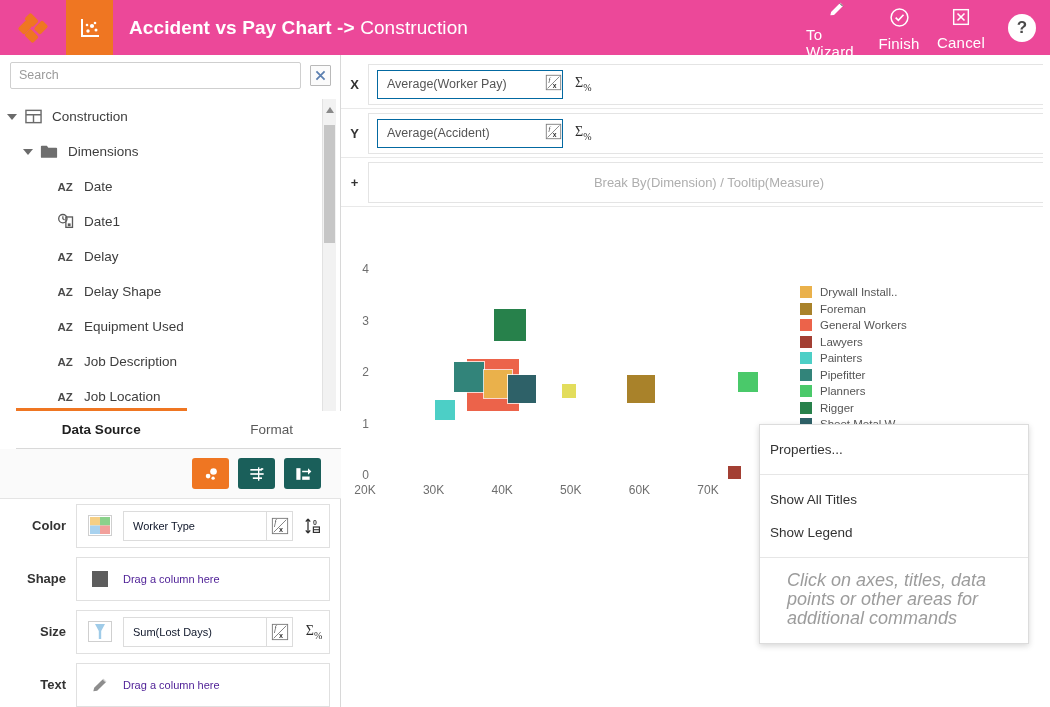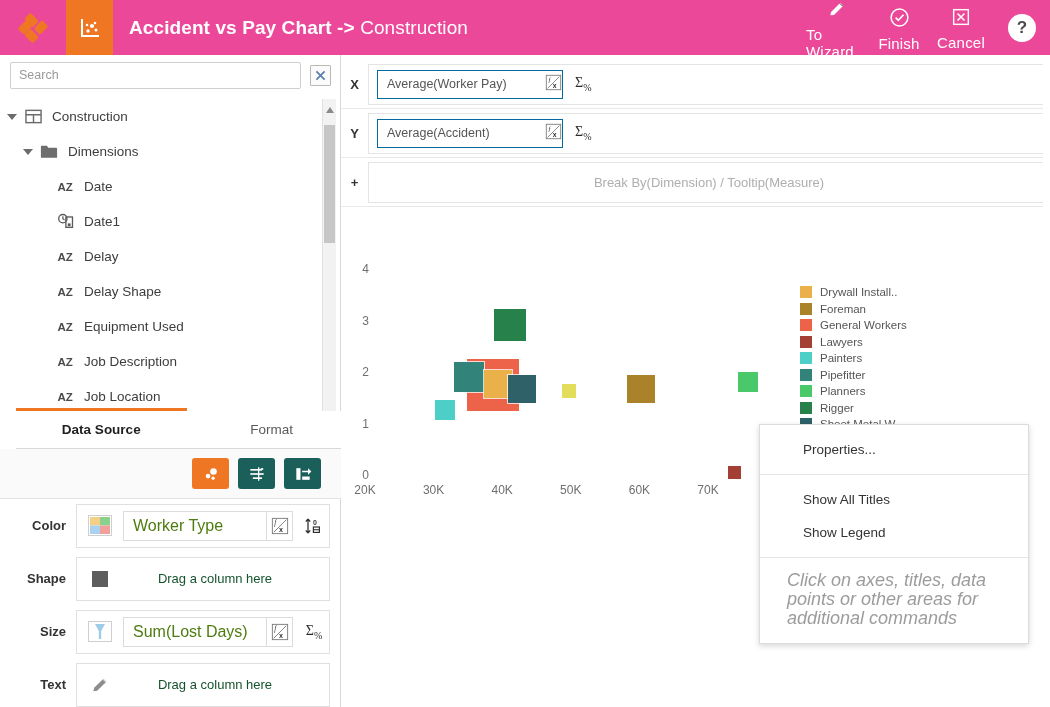--- a/index.html
+++ b/index.html
@@ -137,31 +137,31 @@
     align-items: center; margin-right: 11px; background: #fff;
   }
   .shelf-swatch {
     width: 28px; height: 24px; margin: 0 9px; display: flex;
     align-items: center; justify-content: center; flex: 0 0 auto;
   }
   .pill {
     flex: 1; height: 30px; border: 1px solid #dcdcdc; display: flex; align-items: center;
     background: #fff; margin-right: 6px; cursor: pointer;
   }
-  .pill .ptext { flex: 1; padding-left: 9px; font-size: 16px; color: #4d7c0f; }
+  .pill .ptext { flex: 1; padding-left: 9px; font-size: 11px; color: #0f172a; }
   .pill .fx {
     width: 26px; height: 28px; border-left: 1px solid #dcdcdc;
     display: flex; align-items: center; justify-content: center;
   }
   .shelf-endicon {
     width: 30px; display: flex; align-items: center; justify-content: center;
     font-size: 13px; color: #333; flex: 0 0 auto; cursor: pointer;
   }
   .drag-hint {
-    flex: 1; text-align: center; font-size: 13px; color: #14532d; padding-right: 22px;
+    flex: 1; font-size: 11px; color: #4c1d95; padding-right: 22px;
   }
 
   
   #chart-area {
     position: absolute; left: 341px; top: 55px; width: 709px; height: 652px; background: #fff;
   }
   .axis-shelf {
     position: absolute; left: 0; display: flex; align-items: center;
     height: 49px; width: 709px; border-bottom: 1px solid #e9e9e9;
   }
@@ -205,21 +205,21 @@
   .lg-sw { width: 12px; height: 12px; margin-right: 8px; flex: 0 0 auto; }
   .lg-txt { font-size: 11.5px; color: #555; white-space: nowrap; }
 
   
   #ctx-menu {
     position: absolute; left: 418px; top: 369px; width: 270px;
     background: #fff; border: 1px solid #dcdcdc; box-shadow: 0 2px 6px rgba(0,0,0,.16);
   }
   .ctx-sec { padding: 8px 0; }
   .ctx-item {
-    height: 33px; display: flex; align-items: center; padding-left: 43px;
+    height: 33px; display: flex; align-items: center; padding-left: 10px;
     font-size: 13.5px; color: #333; cursor: pointer;
   }
   .ctx-div { height: 1px; background: #e6e6e6; }
   .ctx-hint {
     padding: 13px 27px 15px 27px; font-size: 18px; color: #9c9c9c;
     font-style: italic; line-height: 19px;
   }
 
   #right-edge-scroll {
     position: absolute; right: 0; top: 55px; width: 7px; height: 652px; background: #fff;

